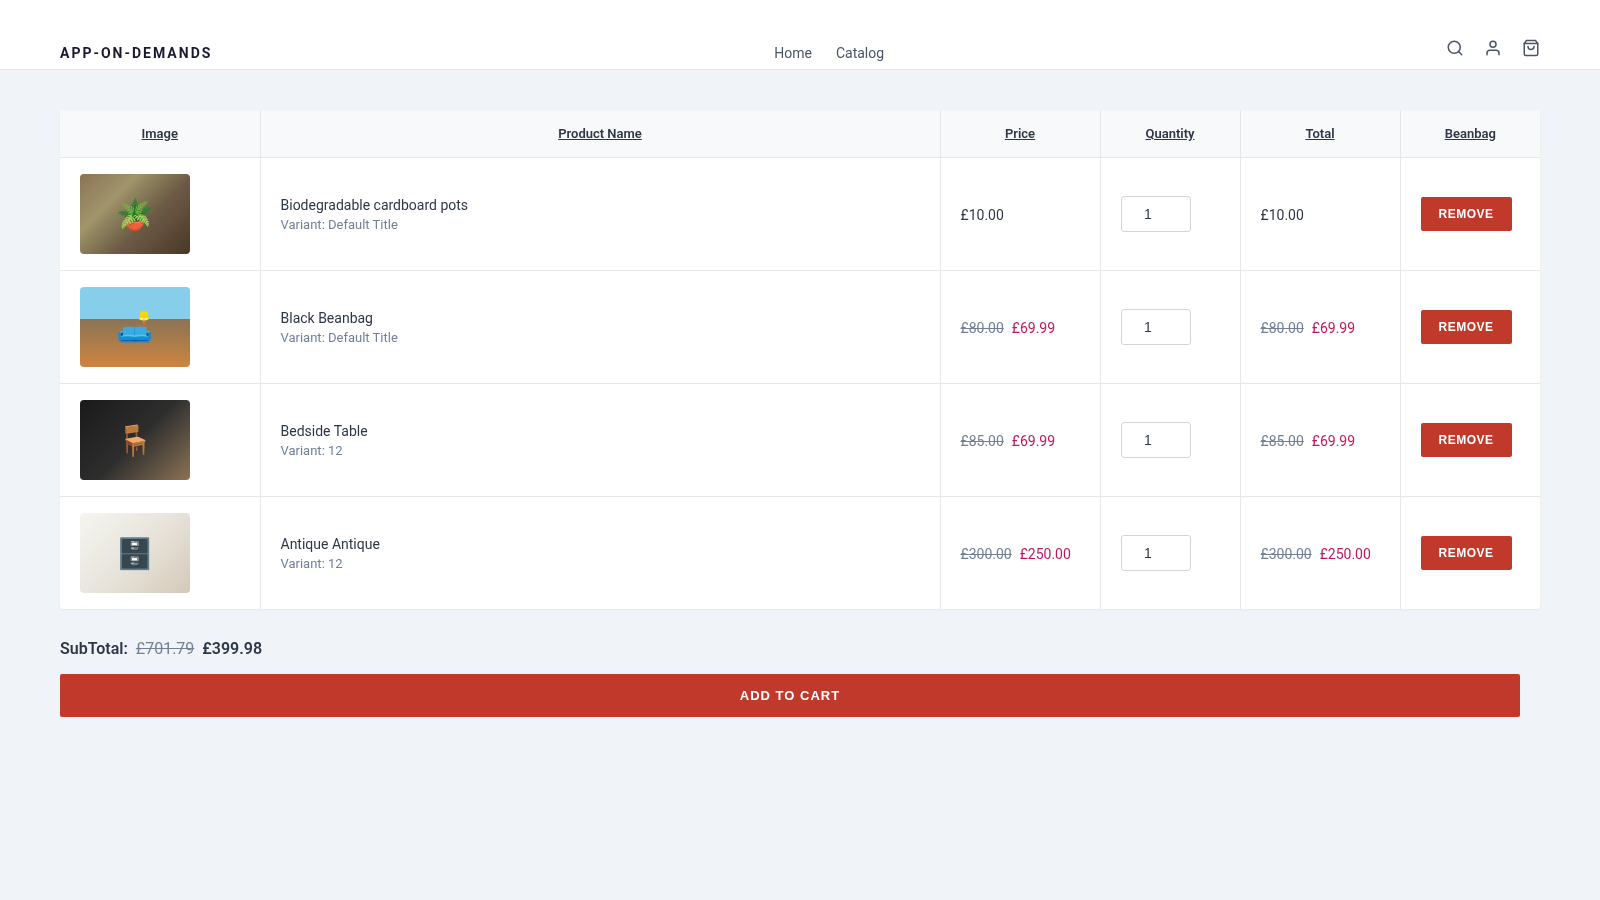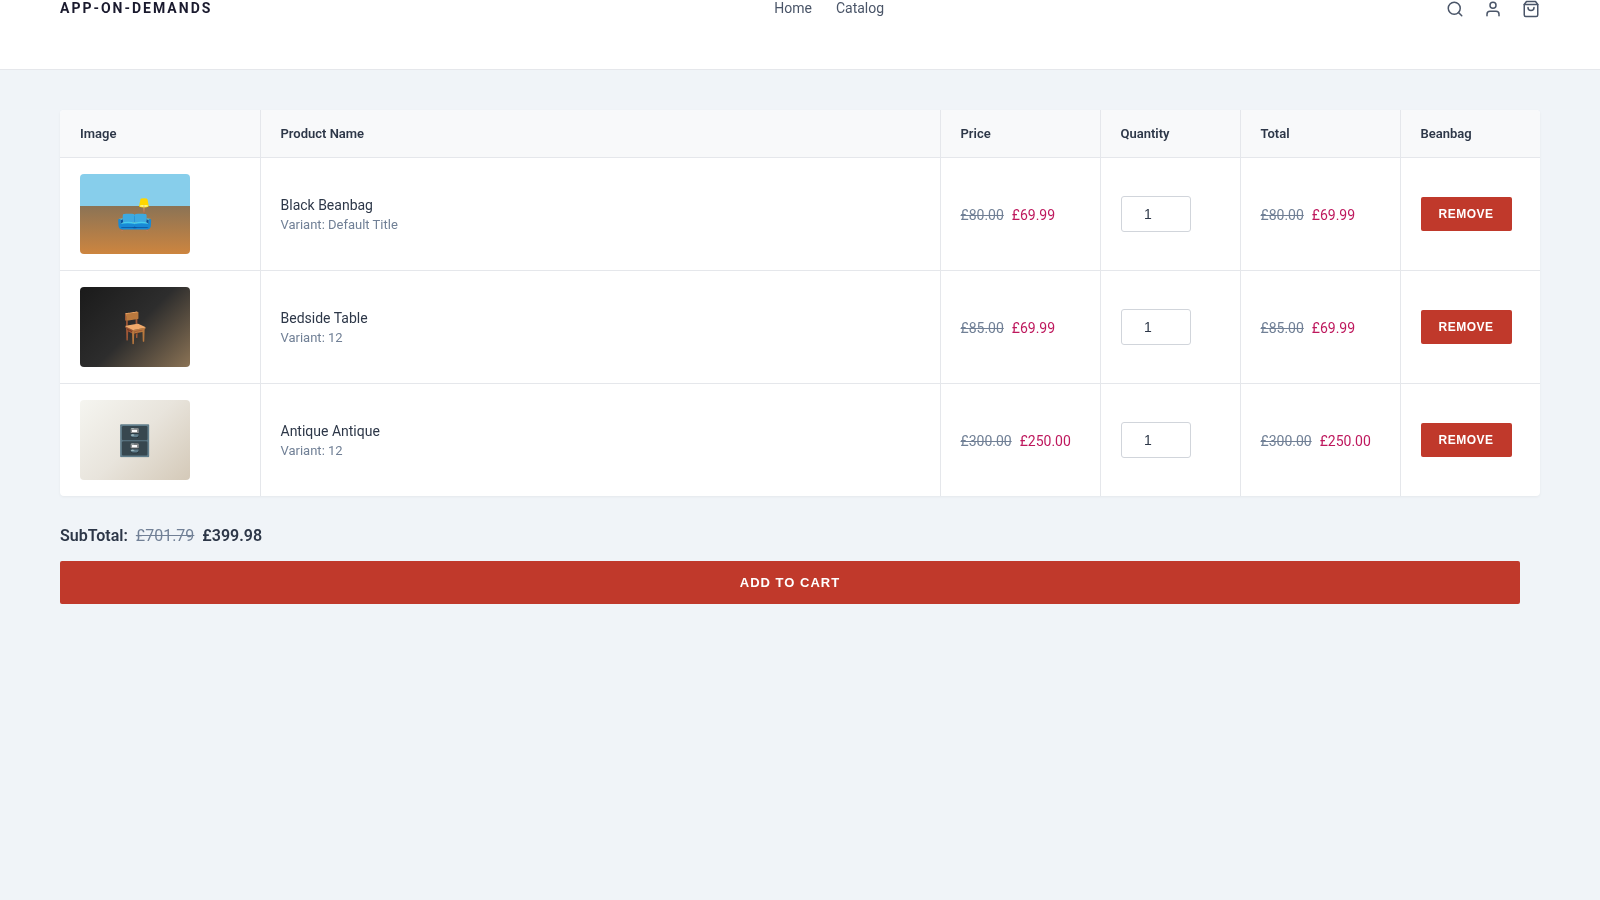--- a/index.html
+++ b/index.html
@@ -16,24 +16,24 @@
 
     .page-wrapper {
       background-color: #f0f4f8;
       min-height: 900px;
     }
 
     
     .header {
       background-color: #ffffff;
       border-bottom: 1px solid #e5e7eb;
-      padding: 0 60px;
+      padding: 8px 60px;
       height: 70px;
       display: flex;
-      align-items: flex-start;
+      align-items: flex-end;
       justify-content: space-between;
     }
 
     .header-logo {
       font-size: 14px;
       font-weight: 700;
       letter-spacing: 2px;
       color: #1a1a2e;
       text-transform: uppercase;
     }
@@ -76,25 +76,26 @@
       box-shadow: 0 1px 3px rgba(0,0,0,0.05);
     }
 
     .cart-table thead tr {
       background-color: #f8f9fa;
       border-bottom: 1px solid #e5e7eb;
     }
 
     .cart-table thead th {
       padding: 16px 20px;
-      text-align: left;
+      text-align: center;
       font-size: 13px;
       font-weight: 600;
       color: #2d3748;
       border-right: 1px solid #e5e7eb;
+      text-decoration: underline;
     }
 
     .cart-table thead th:last-child {
       border-right: none;
     }
 
     .cart-table tbody tr {
       border-bottom: 1px solid #e5e7eb;
     }
 
@@ -328,20 +329,41 @@
           <th class="col-image">Image</th>
           <th class="col-product">Product Name</th>
           <th class="col-price">Price</th>
           <th class="col-quantity">Quantity</th>
           <th class="col-total">Total</th>
           <th class="col-action">Beanbag</th>
         </tr>
       </thead>
       <tbody>
 
+        <tr>
+          <td>
+            <div class="product-image img-pots"></div>
+          </td>
+          <td>
+            <div class="product-name">Biodegradable cardboard pots</div>
+            <div class="product-variant">Variant: Default Title</div>
+          </td>
+          <td>
+            <span class="price-regular">£10.00</span>
+          </td>
+          <td>
+            <input type="number" class="quantity-input" value="1" style="">
+          </td>
+          <td>
+            <span class="price-regular">£10.00</span>
+          </td>
+          <td>
+            <button class="remove-btn">REMOVE</button>
+          </td>
+        </tr>
 
         <tr>
           <td>
             <div class="product-image img-beanbag"></div>
           </td>
           <td>
             <div class="product-name">Black Beanbag</div>
             <div class="product-variant">Variant: Default Title</div>
           </td>
           <td>

